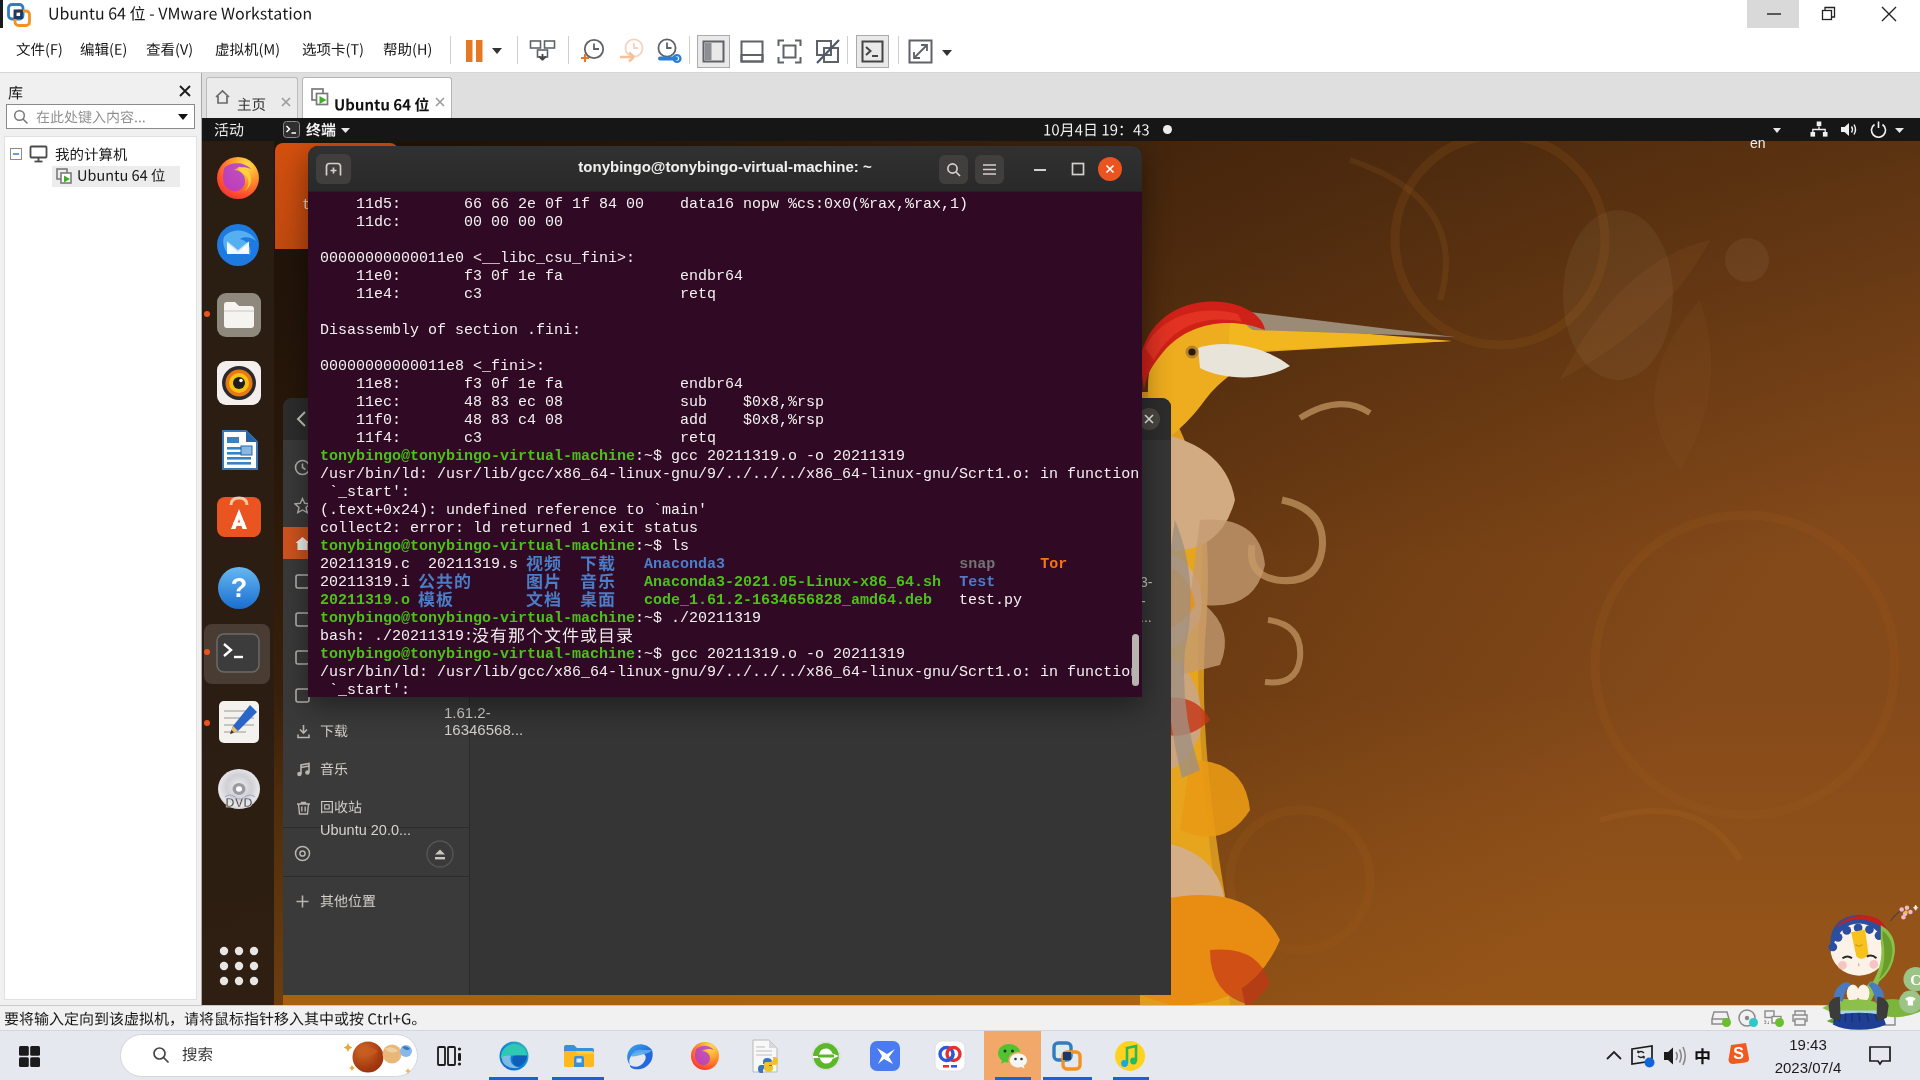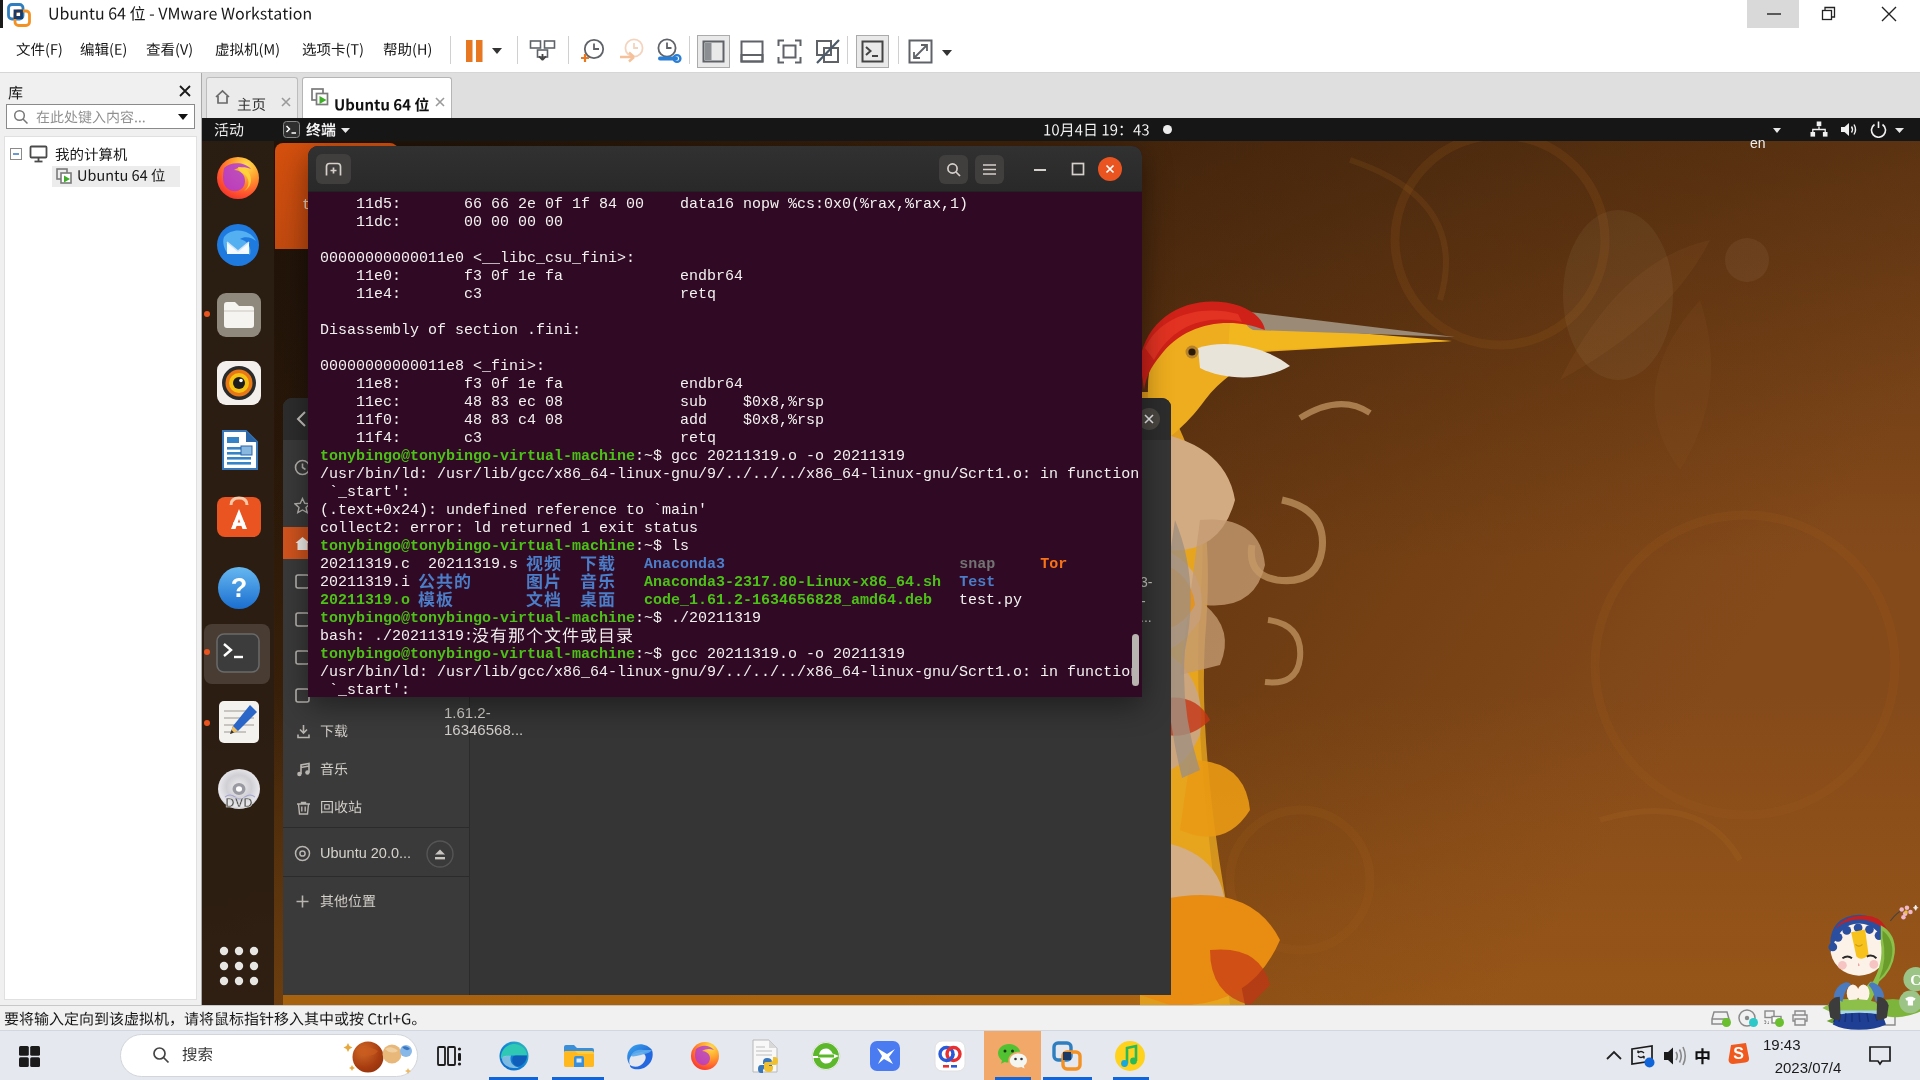--- a/index.html
+++ b/index.html
@@ -433,21 +433,21 @@
             <path transform="translate(0.0 0)" d="M374 500H618V271H374ZM303 568V204H692V568ZM82 799V-79H159V-25H839V-79H919V799ZM159 46V724H839V46Z"></path>
             <path transform="translate(1000.0 0)" d="M588 574H805C784 447 751 338 703 248C651 340 611 446 583 559ZM577 840C548 666 495 502 409 401C426 386 453 353 463 338C493 375 519 418 543 466C574 361 613 264 662 180C604 96 527 30 426 -19C442 -35 466 -66 475 -81C570 -30 645 35 704 115C762 34 830 -31 912 -76C923 -57 947 -29 964 -15C878 27 806 95 747 178C811 285 853 416 881 574H956V645H611C628 703 643 765 654 828ZM92 100C111 116 141 130 324 197V-81H398V825H324V270L170 219V729H96V237C96 197 76 178 61 169C73 152 87 119 92 100Z"></path>
             <path transform="translate(2000.0 0)" d="M58 652V582H447V652ZM98 525C121 412 142 265 146 167L209 178C203 277 182 422 158 536ZM175 815C202 768 231 703 243 662L311 686C299 727 269 788 240 835ZM330 549C317 426 290 250 264 144C182 124 105 107 47 95L65 20C169 46 310 82 443 116L436 185L328 159C353 264 381 417 400 535ZM467 362V-79H540V-31H842V-75H918V362H706V561H960V633H706V841H629V362ZM540 39V291H842V39Z"></path>
           </g>
         </svg>
         <div class="ab" style="left:0;top:429px;width:187px;height:1px;background:#2b2b2b"></div>
         <svg class="ab" style="left:11px;top:447px" width="17" height="17" viewBox="0 0 17 17">
           <circle cx="8.5" cy="8.5" r="7" fill="none" stroke="#b8b4b0" stroke-width="1.5"></circle>
           <circle cx="8.5" cy="8.5" r="2.6" fill="none" stroke="#b8b4b0" stroke-width="1.5"></circle>
         </svg>
-        <div class="ab" style="left:37px;top:447px;color:#d6d2cc;font-size:14.5px">Ubuntu 20.0...</div>
+        <div class="ab" style="left:37px;top:424px;color:#d6d2cc;font-size:14.5px">Ubuntu 20.0...</div>
         <svg class="ab" style="left:143px;top:442px" width="28" height="28" viewBox="0 0 28 28">
           <circle cx="14" cy="14" r="13" fill="none" stroke="#555" stroke-width="1.4"></circle>
           <path d="M9 14.5 L14 9.5 L19 14.5 Z" fill="#c8c4c0"></path>
           <rect x="9" y="17" width="10" height="2.4" fill="#c8c4c0"></rect>
         </svg>
         <div class="ab" style="left:0;top:478px;width:187px;height:1px;background:#2b2b2b"></div>
         <svg class="ab" style="left:11px;top:495px" width="17" height="17" viewBox="0 0 17 17">
           <path d="M8.5 2.5 v12 M2.5 8.5 h12" stroke="#b8b4b0" stroke-width="1.6"></path>
         </svg>
         <svg class="ct " style="left:37.0px;top:491.8px" width="56" height="22" viewBox="0 0 56 22">
@@ -463,20 +463,21 @@
         <div class="ab" style="left:858px;top:195px;color:#c8c4c0;font-size:14px">-</div>
         <div class="ab" style="left:857px;top:211px;color:#c8c4c0;font-size:14px">...</div>
       </div>
       <div class="ab" style="left:308px;top:146px;width:834px;height:551px;background:#300a24;border-radius:10px 10px 0 0;overflow:hidden;box-shadow:0 8px 30px rgba(0,0,0,0.45)">
         <div class="ab" style="left:0;top:0;width:834px;height:46px;background:linear-gradient(#313131,#292929);border-bottom:1px solid #222"></div>
         <div class="ab" style="left:8px;top:8px;width:35px;height:30px;background:#413f3e;border-radius:6px"></div>
         <svg class="ab" style="left:17px;top:16px" width="17" height="15" viewBox="0 0 17 15">
 <path d="M1.5 13.5 V4.5 Q1.5 1.5 4.5 1.5 H12.5 Q15.5 1.5 15.5 4.5 V13.5" fill="none" stroke="#d5d0cb" stroke-width="1.7"></path>
 <path d="M8.5 5.5 v6 M5.5 8.5 h6" stroke="#d5d0cb" stroke-width="1.7"></path>
         </svg>
+        <div class="ab" style="left:0;top:12px;width:834px;text-align:center;color:#f1f0ee;font-size:15px;font-weight:bold;font-family:'Liberation Sans',sans-serif">tonybingo@tonybingo-virtual-machine: ~</div>
         <div class="ab" style="left:631px;top:9px;width:29px;height:29px;background:#413f3e;border-radius:6px"></div>
         <svg class="ab" style="left:638px;top:16px" width="16" height="16" viewBox="0 0 16 16">
           <circle cx="6.5" cy="6.5" r="4.6" fill="none" stroke="#d5d0cb" stroke-width="1.7"></circle>
           <line x1="10" y1="10" x2="14" y2="14" stroke="#d5d0cb" stroke-width="1.7"></line>
         </svg>
         <div class="ab" style="left:667px;top:9px;width:29px;height:29px;background:#413f3e;border-radius:6px"></div>
         <svg class="ab" style="left:674px;top:17px" width="15" height="13" viewBox="0 0 15 13">
           <path d="M1 2 h13 M1 6.5 h13 M1 11 h13" stroke="#d5d0cb" stroke-width="1.7"></path>
         </svg>
         <svg class="ab" style="left:724px;top:22px" width="16" height="4" viewBox="0 0 16 4">
@@ -503,21 +504,21 @@
     11ec:       48 83 ec 08             sub    $0x8,%rsp
     11f0:       48 83 c4 08             add    $0x8,%rsp
     11f4:       c3                      retq
 <span style="color:#4cc117;font-weight:bold">tonybingo@tonybingo-virtual-machine</span>:~$ gcc 20211319.o -o 20211319
 /usr/bin/ld: /usr/lib/gcc/x86_64-linux-gnu/9/../../../x86_64-linux-gnu/Scrt1.o: in function
  `_start':
 (.text+0x24): undefined reference to `main'
 collect2: error: ld returned 1 exit status
 <span style="color:#4cc117;font-weight:bold">tonybingo@tonybingo-virtual-machine</span>:~$ ls
 20211319.c  20211319.s              <span style="color:#4b7dc8;font-weight:bold">Anaconda3</span>                          <span style="color:#737373;font-weight:bold">snap</span>     <span style="color:#f97316;font-weight:bold">Tor</span>
-20211319.i                          <span style="color:#4cc117;font-weight:bold">Anaconda3-2317.80-Linux-x86_64.sh</span>  <span style="color:#4b7dc8;font-weight:bold">Test</span>
+20211319.i                          <span style="color:#4cc117;font-weight:bold">Anaconda3-2021.05-Linux-x86_64.sh</span>  <span style="color:#4b7dc8;font-weight:bold">Test</span>
 <span style="color:#4cc117;font-weight:bold">20211319.o</span>                          <span style="color:#4cc117;font-weight:bold">code_1.61.2-1634656828_amd64.deb</span>   test.py
 <span style="color:#4cc117;font-weight:bold">tonybingo@tonybingo-virtual-machine</span>:~$ ./20211319
 bash: ./20211319: 
 <span style="color:#4cc117;font-weight:bold">tonybingo@tonybingo-virtual-machine</span>:~$ gcc 20211319.o -o 20211319
 /usr/bin/ld: /usr/lib/gcc/x86_64-linux-gnu/9/../../../x86_64-linux-gnu/Scrt1.o: in function
  `_start':</pre>
         <svg class="ct " style="left:218.0px;top:403.8px" width="36" height="27" viewBox="0 0 36 27">
           <g fill="#4b7dc8" transform="translate(0 19.72) scale(0.01700 -0.01700)">
             <path transform="translate(0.0 0)" d="M433 805V272H548V701H808V272H929V805ZM620 643V484C620 330 593 130 338 -3C361 -20 401 -66 415 -90C538 -25 615 62 663 155V32C663 -53 696 -77 778 -77H847C948 -77 965 -29 975 127C947 133 909 149 882 171C879 40 873 11 848 11H801C781 11 774 19 774 46V275H709C729 347 735 418 735 481V643ZM130 796C158 763 188 718 206 682H54V574H264C209 460 120 353 28 293C42 269 67 203 75 168C104 190 133 215 162 244V-89H276V302C302 264 328 223 344 195L418 289C402 309 339 382 301 423C344 492 380 567 406 643L343 686L322 682H249L314 721C298 758 260 810 224 848Z"></path>
             <path transform="translate(1058.8 0)" d="M105 402C89 331 60 258 22 209C46 197 89 171 108 155C147 210 184 297 204 381ZM534 604V133H633V516H833V137H937V604H766L801 690H957V794H512V690H689C681 661 670 631 659 604ZM686 477C685 150 682 50 449 -9C469 -29 495 -69 503 -95C624 -61 692 -14 731 62C793 14 871 -50 908 -92L977 -19C934 24 849 89 787 134L745 92C779 180 783 302 783 477ZM406 389C390 314 366 252 333 200V448H505V553H353V646H482V743H353V850H248V553H184V763H90V553H30V448H224V145H292C230 75 144 29 28 0C51 -23 76 -62 87 -93C330 -16 453 115 508 367Z"></path>
@@ -973,21 +974,21 @@
     </svg>
     <svg class="ct " style="left:1694.0px;top:12.3px" width="17" height="27" viewBox="0 0 17 27">
       <g fill="#111" transform="translate(0 19.72) scale(0.01700 -0.01700)">
         <path transform="translate(0.0 0)" d="M434 850V676H88V169H208V224H434V-89H561V224H788V174H914V676H561V850ZM208 342V558H434V342ZM788 342H561V558H788Z"></path>
       </g>
     </svg>
     <svg class="ab" style="left:1727px;top:11px" width="23" height="23" viewBox="0 0 23 23">
 <path d="M4 3 L19 1 L22 16 Q22.5 20 18 20.5 L6 22 Q2 22 1.5 18 Z" fill="#f05a1e"></path>
 <text x="11.5" y="17" text-anchor="middle" font-family="Liberation Sans" font-size="16" font-weight="bold" fill="#fff">S</text>
     </svg>
-    <div class="ab" style="left:1763px;top:5px;width:90px;text-align:left;color:#1a1a1a;font-size:15px">19:43</div>
+    <div class="ab" style="left:1763px;top:5px;width:90px;text-align:center;color:#1a1a1a;font-size:15px">19:43</div>
     <div class="ab" style="left:1755px;top:28px;width:106px;text-align:center;color:#1a1a1a;font-size:15px">2023/07/4</div>
     <svg class="ab" style="left:1868px;top:14px" width="24" height="23" viewBox="0 0 24 23">
 <path d="M2 2 H22 V16 H14 L12 19 L10 16 H2 Z" fill="none" stroke="#1b1b1b" stroke-width="1.7"></path>
     </svg>
   </div>
 <svg class="ab" style="left:1818px;top:899px" width="109" height="146" viewBox="0 0 125 167" preserveAspectRatio="xMidYMin meet">
 <path d="M83 25 q8 -10 14 -12" fill="none" stroke="#444" stroke-width="1.2"></path>
 <g fill="#f0b8cc">
       <circle cx="100" cy="17" r="2.6"></circle>
       <circle cx="96" cy="12" r="2.6"></circle>

